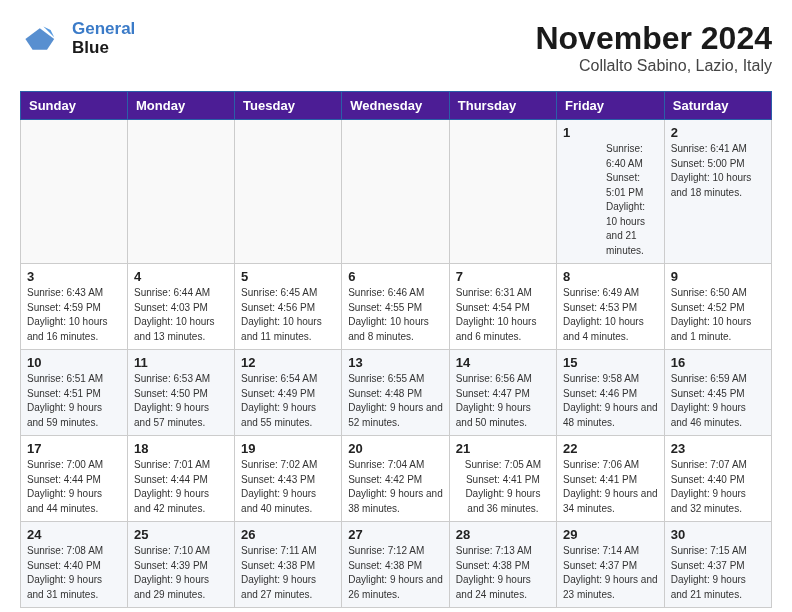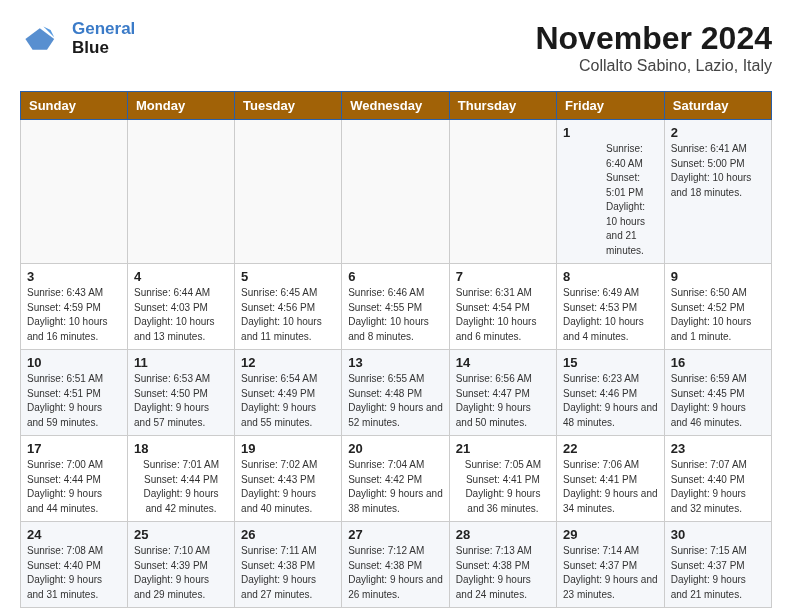--- a/index.html
+++ b/index.html
@@ -35,21 +35,21 @@
     }
     .subtitle {
       font-size: 16px;
       color: #444;
     }
     table {
       width: 100%;
       border-collapse: collapse;
     }
     thead tr th {
-      background-color: #a16207;
+      background-color: #4c1d95;
       color: #fff;
       text-align: left;
       padding: 6px 8px;
       font-size: 13px;
       font-weight: bold;
       border: 1px solid #2a5fa8;
     }
     tbody tr td {
       border: 1px solid #ccc;
       vertical-align: top;
@@ -206,41 +206,41 @@
 Daylight: 9 hours and 52 minutes.</div>
         </td>
         <td>
           <span class="day-number">14</span>
           <div class="day-info" style="white-space: pre-line;">Sunrise: 6:56 AM
 Sunset: 4:47 PM
 Daylight: 9 hours and 50 minutes.</div>
         </td>
         <td>
           <span class="day-number">15</span>
-          <div class="day-info" style="white-space: pre-line;">Sunrise: 6:23 AM
+          <div class="day-info" style="white-space: pre-line;">Sunrise: 9:58 AM
 Sunset: 4:46 PM
 Daylight: 9 hours and 48 minutes.</div>
         </td>
         <td>
           <span class="day-number">16</span>
           <div class="day-info" style="white-space: pre-line;">Sunrise: 6:59 AM
 Sunset: 4:45 PM
 Daylight: 9 hours and 46 minutes.</div>
         </td>
       </tr>
       <tr>
         <td>
           <span class="day-number">17</span>
           <div class="day-info" style="white-space: pre-line;">Sunrise: 7:00 AM
 Sunset: 4:44 PM
 Daylight: 9 hours and 44 minutes.</div>
         </td>
         <td>
           <span class="day-number">18</span>
-          <div class="day-info" style="white-space: pre-line; text-align: center;">Sunrise: 7:01 AM
+          <div class="day-info" style="white-space: pre-line;">Sunrise: 7:01 AM
 Sunset: 4:44 PM
 Daylight: 9 hours and 42 minutes.</div>
         </td>
         <td>
           <span class="day-number">19</span>
           <div class="day-info" style="white-space: pre-line;">Sunrise: 7:02 AM
 Sunset: 4:43 PM
 Daylight: 9 hours and 40 minutes.</div>
         </td>
         <td>

